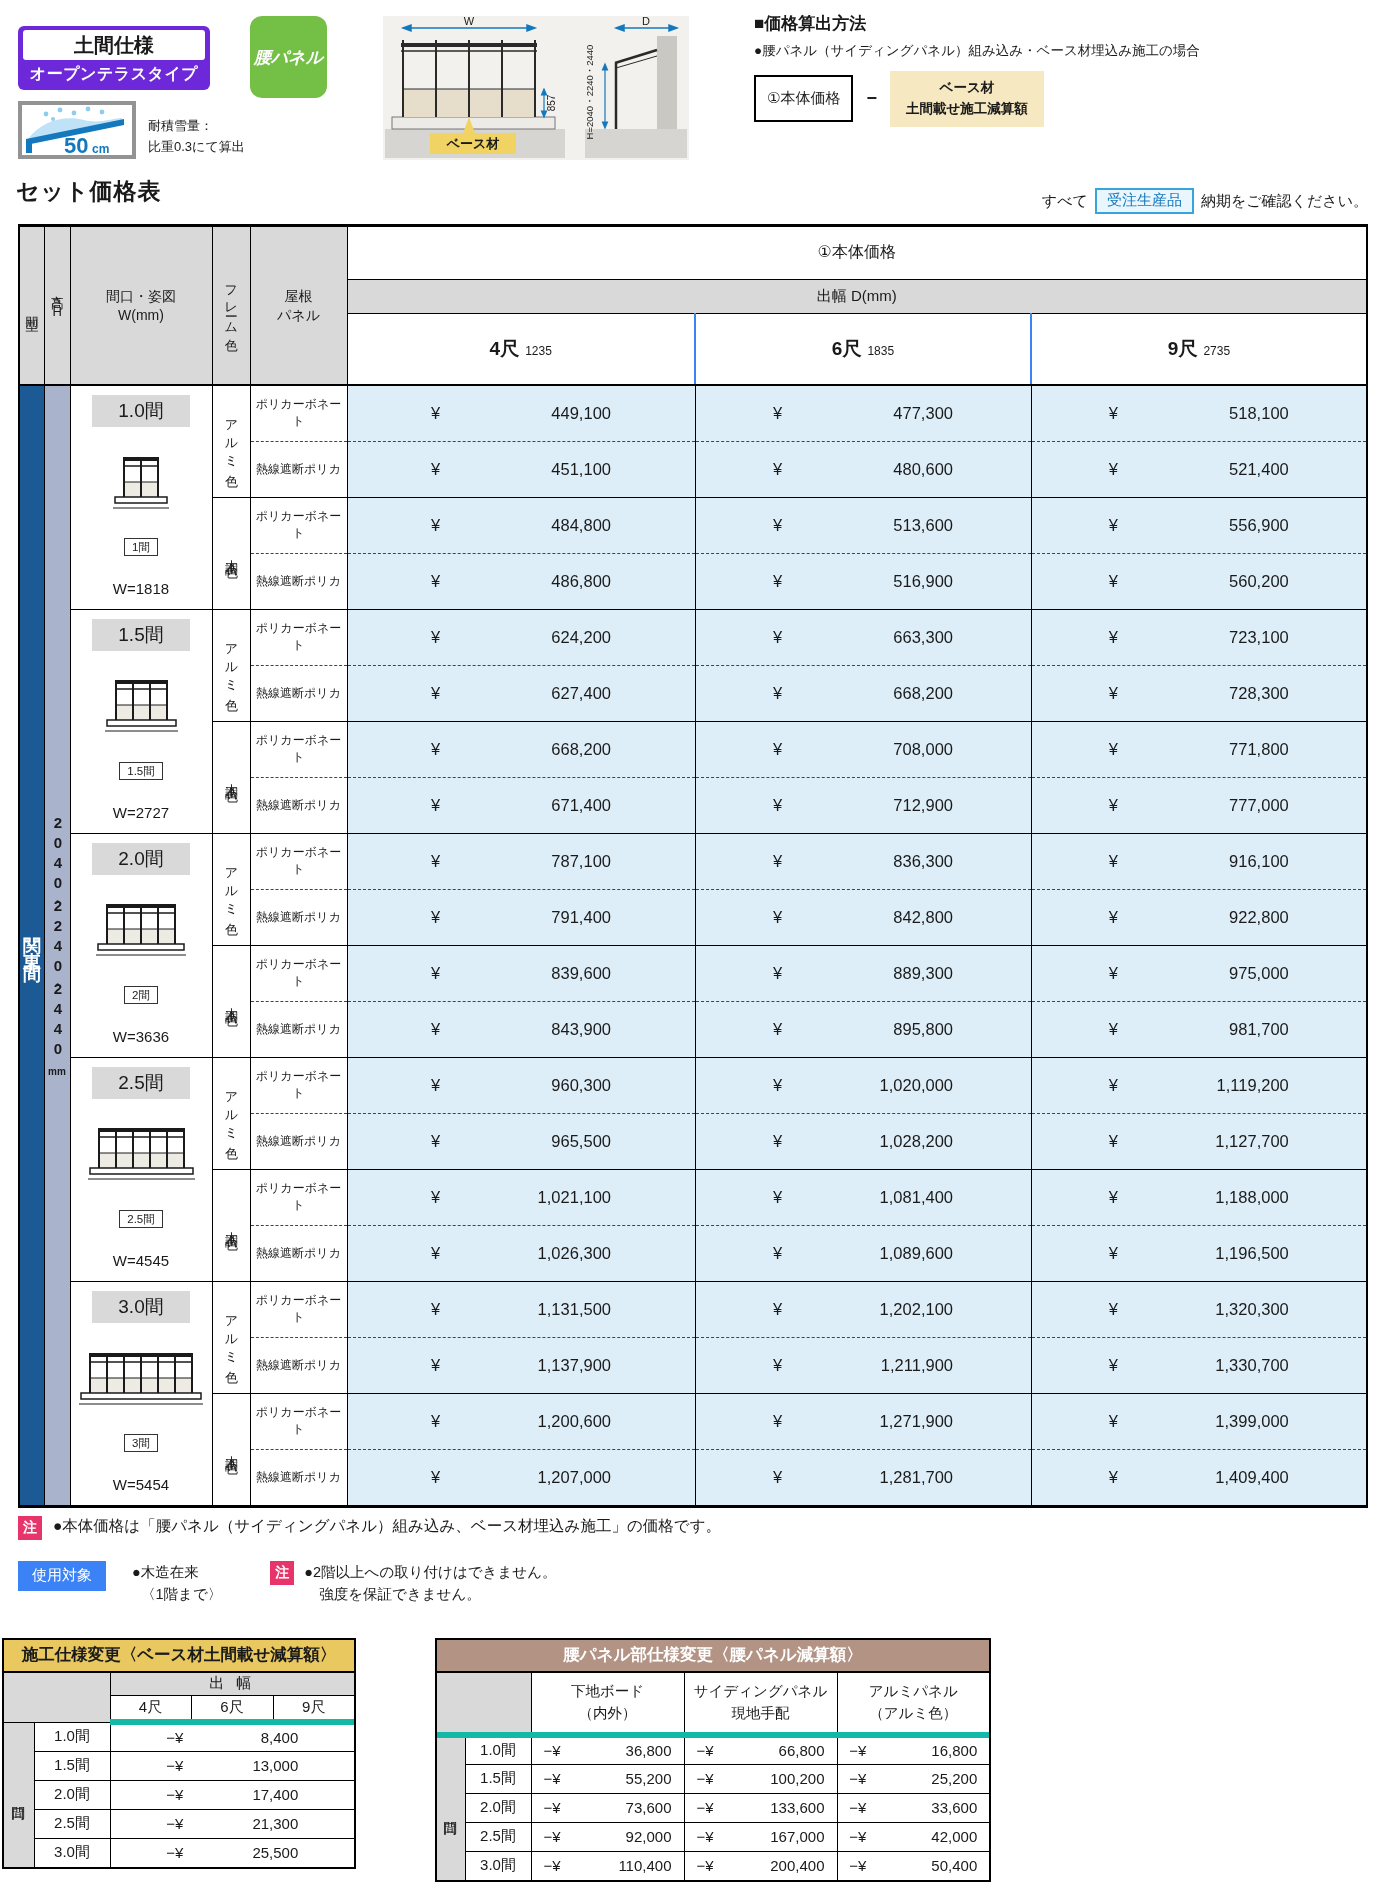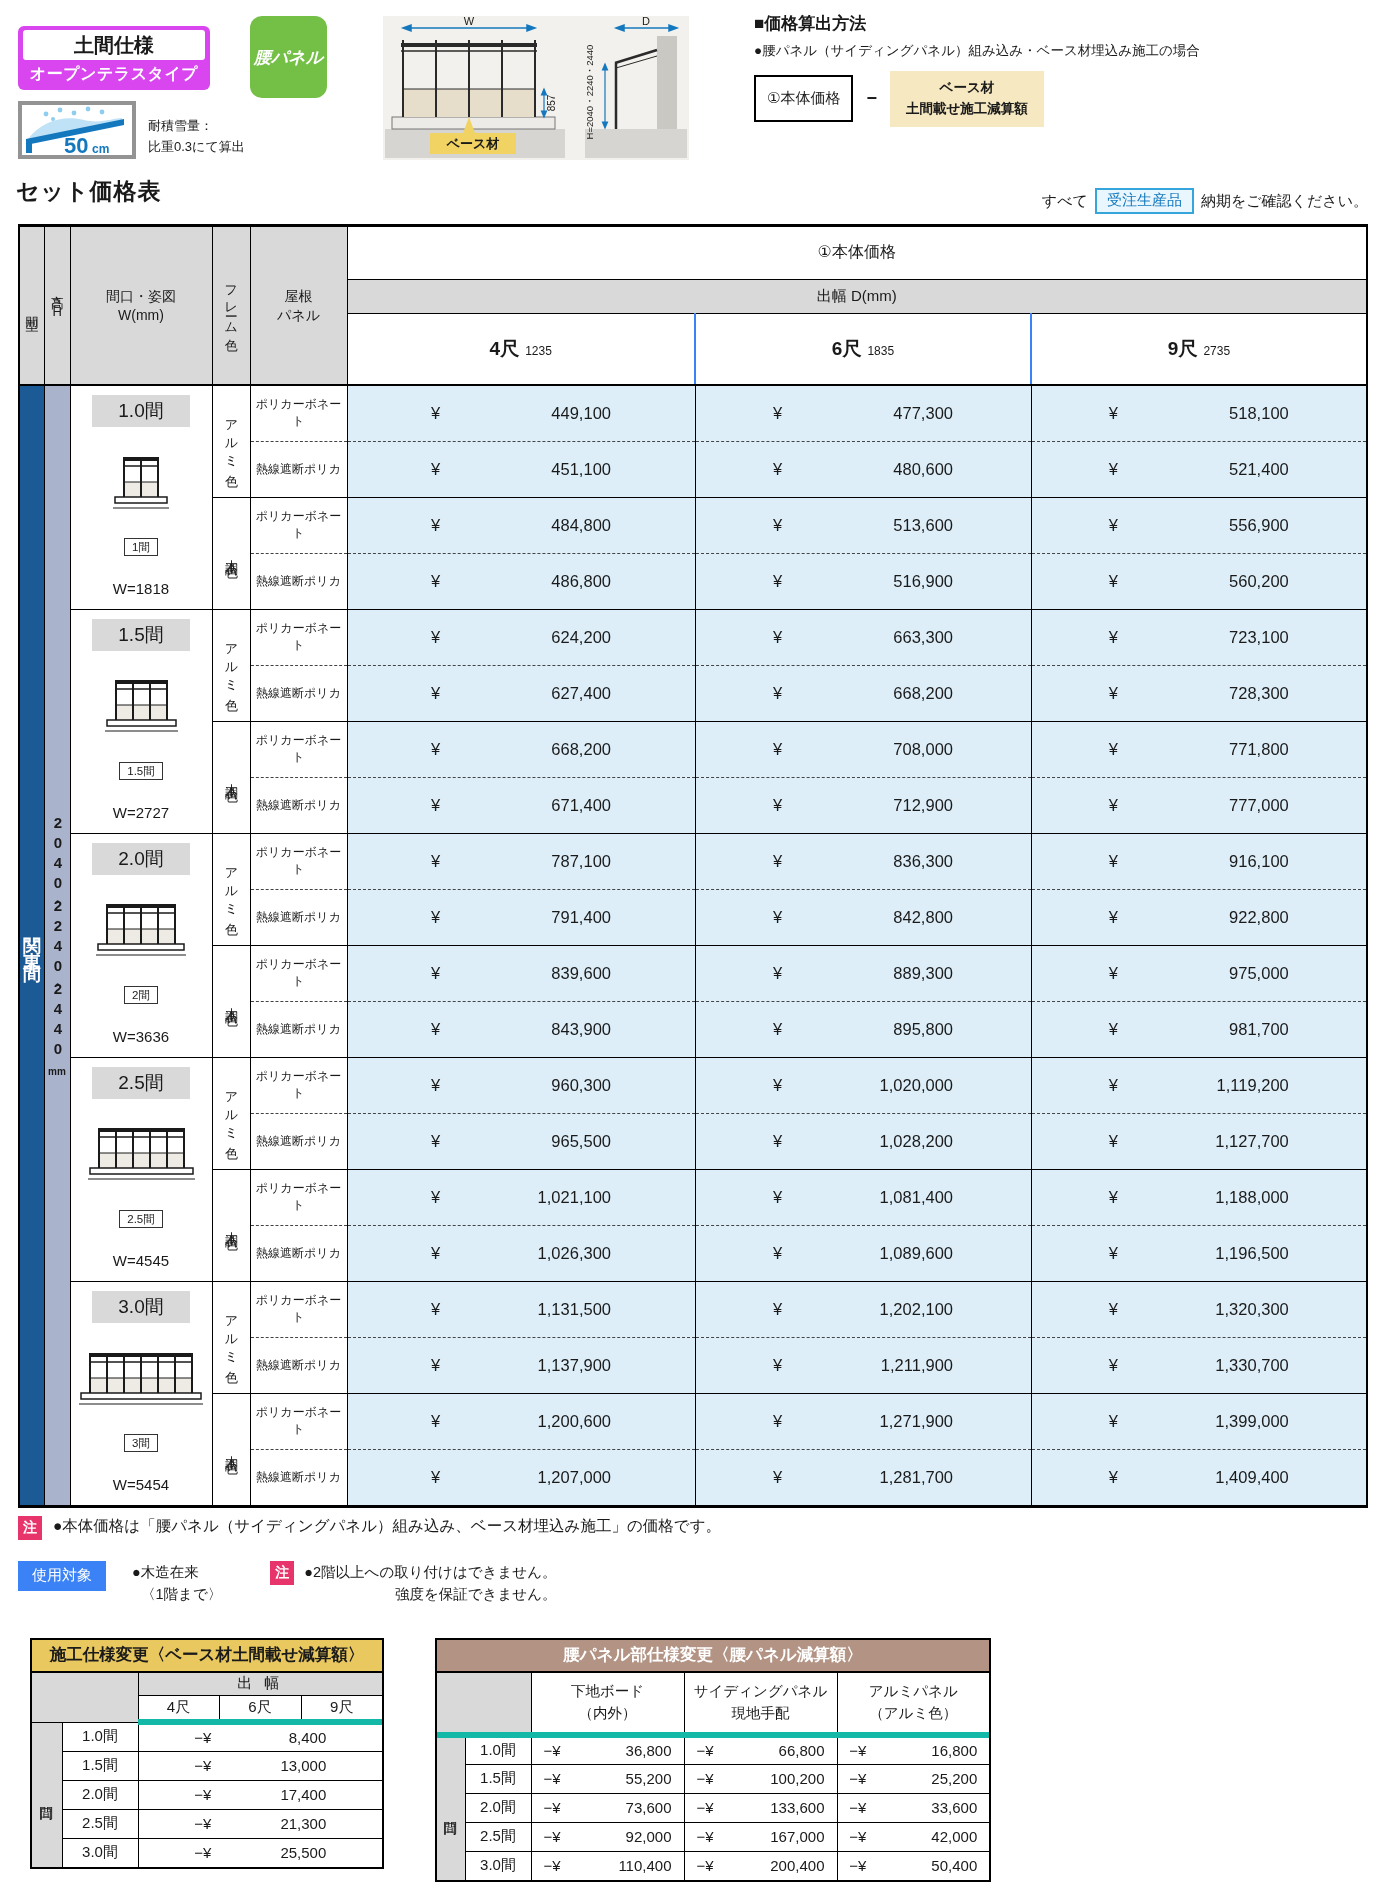--- a/index.html
+++ b/index.html
@@ -1,21 +1,21 @@
 <!DOCTYPE html>
 <html><head>
 <meta charset="utf-8">
 <style>
   * { margin:0; padding:0; box-sizing:border-box; }
   html,body { background:#fff; }
   body { font-family:"Liberation Sans","DejaVu Sans",sans-serif; color:#1a1a1a; }
   .page { position:relative; width:1386px; height:1898px; background:#fff; overflow:hidden; }
 
   
-  .badge-gold { position:absolute; left:18px; top:26px; width:192px; height:64px; background:#d946ef; border-radius:6px; padding:4px 5px; }
+  .badge-gold { position:absolute; left:18px; top:26px; width:192px; height:64px; background:#6d28d9; border-radius:6px; padding:4px 5px; }
   .badge-gold-top { background:#fff; border-radius:3px; height:30px; line-height:30px; text-align:center; font-size:20px; font-weight:bold; color:#1a1a1a; }
   .badge-gold-bottom { height:26px; line-height:28px; text-align:center; font-size:16px; font-weight:bold; color:#fff; letter-spacing:.5px; }
   .badge-green { position:absolute; left:214px; top:16px; width:77px; height:82px; background:#74bf45; border-radius:12px; display:flex; align-items:center; justify-content:center; color:#fff; font-size:17px; font-weight:bold; font-style:italic;margin-left:36px; }
   .snow-box { position:absolute; left:18px; top:101px; width:118px; height:58px; border:4px solid #939393; background:#fff; overflow:hidden; }
   .snow-caption { position:absolute; left:148px; top:116px; font-size:13px; line-height:1.6; }
 
   .top-diagram { position:absolute; left:383px; top:16px; width:306px; height:144px; }
 
   .method { position:absolute; left:754px; top:12px; width:620px; }
   .m-title { font-size:17px; font-weight:bold; }
@@ -67,25 +67,25 @@
   
   .notes { position:absolute; left:18px; top:1516px; width:1350px; }
   .note1 { display:flex; align-items:flex-start; gap:11px; font-size:15.5px; }
   .nbadge { background:#e7356b; color:#fff; min-width:24px; height:24px; font-size:14px; font-weight:bold; display:flex; align-items:center; justify-content:center; flex:none; }
   .note-row2 { margin-top:21px; display:flex; align-items:flex-start; }
   .usage-badge { background:#3b82f6; color:#fff; padding:5px 14px 6px; font-size:15px; flex:none; }
   .usage-text { margin-left:26px; font-size:14.5px; line-height:1.55; }
   .usage-text .l2 { padding-left:9px; }
   .note-row2 .nbadge { margin-left:48px; }
   .note2 { margin-left:10px; font-size:14.5px; line-height:1.55; }
-  .note2 .l2 { padding-left:15px;text-align:right; }
+  .note2 .l2 { padding-left:15px; }
 
   
   .bt { position:absolute; border:2px solid #000; background:#fff; }
-  .bt-left { left:30px; top:1638px; width:354px; }
+  .bt-left { left:2px; top:1638px; width:354px; }
   .bt-right { left:435px; top:1638px; width:556px; }
   .bt-title { text-align:center; font-size:16.5px; font-weight:bold; border-bottom:2px solid #000; padding:4px 0 5px; }
   .bt-title.gold { background:#e9c860; color:#1a1a1a; }
   .bt-title.brown { background:#b29384; color:#fff; }
   .bt table { border-collapse:collapse; table-layout:fixed; width:100%; }
   .bt th, .bt td { border-right:1px solid #000; border-bottom:1px solid #000; text-align:center; vertical-align:middle; font-weight:normal; padding:0; }
   .bt tr > *:last-child { border-right:none; }
   .bt thead tr:last-child th { border-bottom:6px solid #14b8a6; }
   .bt .corner { background:#d9d9d9; }
   .bt-left thead tr.r1 { height:22px; } .bt-left thead tr.r2 { height:27px; }

